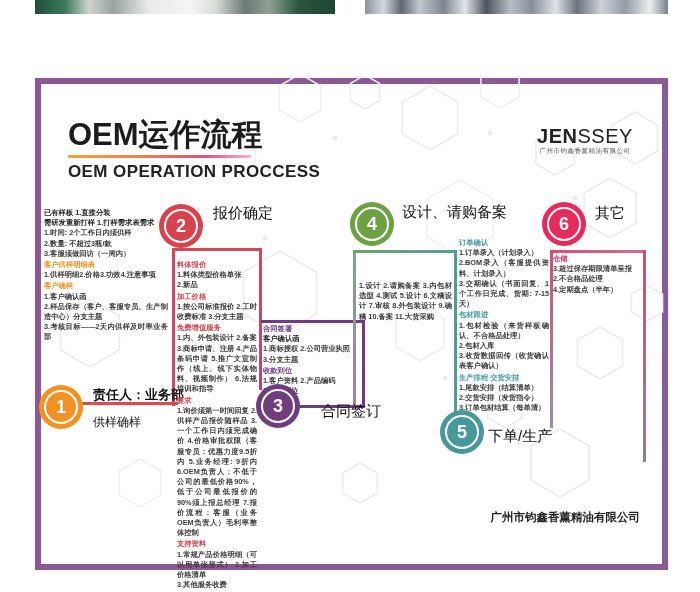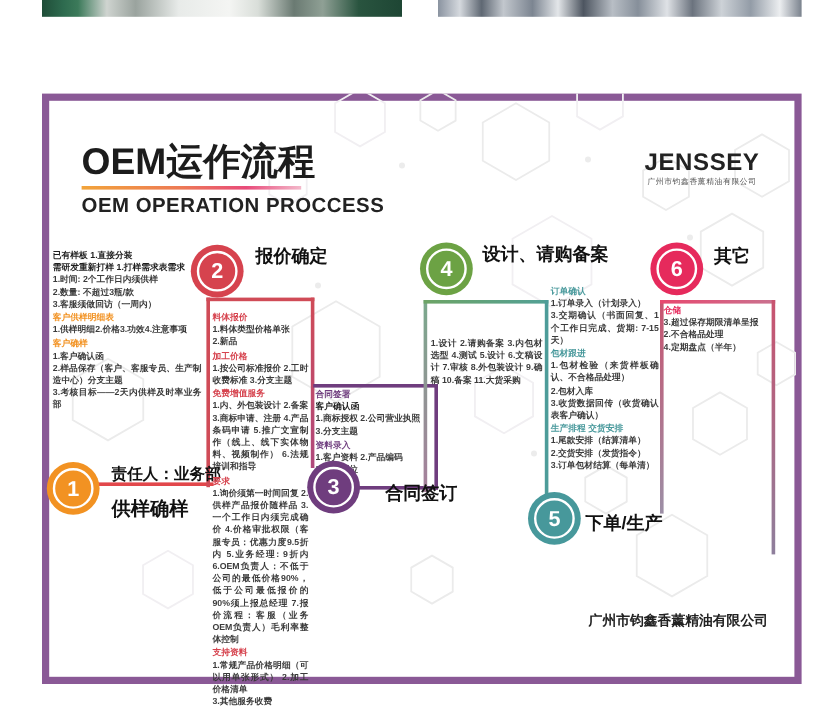--- a/index.html
+++ b/index.html
@@ -21,30 +21,30 @@
   
   .titleblock{position:absolute;left:68px;top:118px;z-index:4;}
   .title{font-size:31px;font-weight:900;color:#1c1c1c;letter-spacing:0px;line-height:34px;}
   .title-underline{width:183px;height:3px;margin-top:3px;
     background:linear-gradient(90deg,#F2A43A 0%,#ED7A55 45%,#E84B7A 75%,#f3b9cb 100%);}
   .subtitle{font-size:17px;font-weight:800;color:#222;margin-top:4px;letter-spacing:0.4px;}
   
   .logo{position:absolute;left:525px;top:126px;width:120px;text-align:center;z-index:4;}
   .logo-name{font-size:20px;color:#222;letter-spacing:0.5px;line-height:20px;}
   .logo-name .b{font-weight:800;}
-  .logo-name .r{font-weight:700;}
+  .logo-name .r{font-weight:400;}
   .logo-sub{font-size:6.5px;color:#555;margin-top:1px;letter-spacing:0.5px;}
   
   .ln{position:absolute;z-index:2;}
   
   .crc{position:absolute;width:30px;height:30px;border-radius:50%;background:var(--c);
        border:2px solid #fff;box-shadow:0 0 0 5px var(--c);display:flex;align-items:center;
        justify-content:center;color:#fff;font-weight:800;font-size:18px;z-index:5;}
   
-  .steptitle{position:absolute;z-index:4;font-size:15px;font-weight:700;color:#111;white-space:nowrap;}
+  .steptitle{position:absolute;z-index:4;font-size:15px;font-weight:400;color:#111;white-space:nowrap;}
   .resp{position:absolute;z-index:4;font-size:13px;font-weight:900;color:#111;white-space:nowrap;text-align:center;}
   
   .col{position:absolute;z-index:4;font-size:7.3px;line-height:10.2px;color:#3b3b3b;font-weight:700;
        text-align:justify;}
   .sec-h{color:var(--acc);font-weight:700;margin-top:1px;}
   .tline.strong{color:#1e1e1e;font-weight:800;}
   .footer-company{position:absolute;left:430px;top:510px;width:210px;text-align:right;z-index:4;
        font-size:11.5px;font-weight:800;color:#222;}
 </style>
 </head>
@@ -120,21 +120,21 @@
       <span>4</span>
     </div>
   <div class="crc" style="left: 445px; top: 415px; --c: #47989B; --acc: #47989B;">
       <span>5</span>
     </div>
   <div class="crc" style="left: 547px; top: 207px; --c: #E62A5C; --acc: #E62A5C;">
       <span>6</span>
     </div>
 
   <div class="resp" style="left:93px;top:386px">责任人：业务部</div>
-  <div class="steptitle" style="left:93px;top:414px;font-size:16px">供样确样</div>
+  <div class="steptitle" style="left:93px;top:414px;font-size:12px">供样确样</div>
   <div class="steptitle" style="left:213px;top:204px">报价确定</div>
   <div class="steptitle" style="left:321px;top:402px">合同签订</div>
   <div class="steptitle" style="left:402px;top:203px">设计、请购备案</div>
   <div class="steptitle" style="left:488px;top:427px">下单/生产</div>
   <div class="steptitle" style="left:595px;top:204px">其它</div>
 
   <div class="col" style="left: 44px; top: 208px; width: 124px; --c: #F29222; --acc: #F29222;">
       <div class="tline strong">已有样板 1.直接分装</div>
       <div class="tline strong">需研发重新打样 1.打样需求表需求</div>
       <div class="tline">1.时间: 2个工作日内须供样</div>
@@ -160,30 +160,31 @@
       <div class="tline">1.询价须第一时间回复 2.供样产品报价随样品 3.一个工作日内须完成确价 4.价格审批权限（客服专员：优惠力度9.5折内 5.业务经理: 9折内 6.OEM负责人：不低于公司的最低价格90%，低于公司最低报价的90%须上报总经理 7.报价流程：客服（业务OEM负责人）毛利率整体控制</div>
       <div class="sec-h">支持资料</div>
       <div class="tline">1.常规产品价格明细（可以用单张形式） 2.加工价格清单</div>
       <div class="tline">3.其他服务收费</div>
     </div>
   <div class="col" style="left: 263px; top: 323px; width: 94px; --c: #6F3D7E; --acc: #6F3D7E;">
       <div class="sec-h">合同签署</div>
       <div class="tline strong">客户确认函</div>
       <div class="tline">1.商标授权 2.公司营业执照</div>
       <div class="tline">3.分支主题</div>
-      <div class="sec-h">资料录入</div>
+      <div class="sec-h">收款到位</div>
       <div class="tline">1.客户资料 2.产品编码</div>
       <div class="tline">3.收款到位</div>
     </div>
   <div class="col" style="left: 359px; top: 281px; width: 93px; --c: #6CA244; --acc: #6CA244;">
       <div class="tline">1.设计 2.请购备案 3.内包材选型 4.测试 5.设计 6.文稿设计 7.审核 8.外包装设计 9.确稿 10.备案 11.大货采购</div>
     </div>
   <div class="col" style="left: 459px; top: 237px; width: 90px; --c: #47989B; --acc: #47989B;">
       <div class="sec-h">订单确认</div>
       <div class="tline">1.订单录入（计划录入）</div>
+      <div class="tline">2.BOM录入（客服提供资料、计划录入）</div>
       <div class="tline">3.交期确认（书面回复、1个工作日完成、货期: 7-15天）</div>
       <div class="sec-h">包材跟进</div>
       <div class="tline">1.包材检验（来货样板确认、不合格品处理）</div>
       <div class="tline">2.包材入库</div>
       <div class="tline">3.收货数据回传（收货确认表客户确认）</div>
       <div class="sec-h">生产排程 交货安排</div>
       <div class="tline">1.尾款安排（结算清单）</div>
       <div class="tline">2.交货安排（发货指令）</div>
       <div class="tline">3.订单包材结算（每单清）</div>
     </div>

